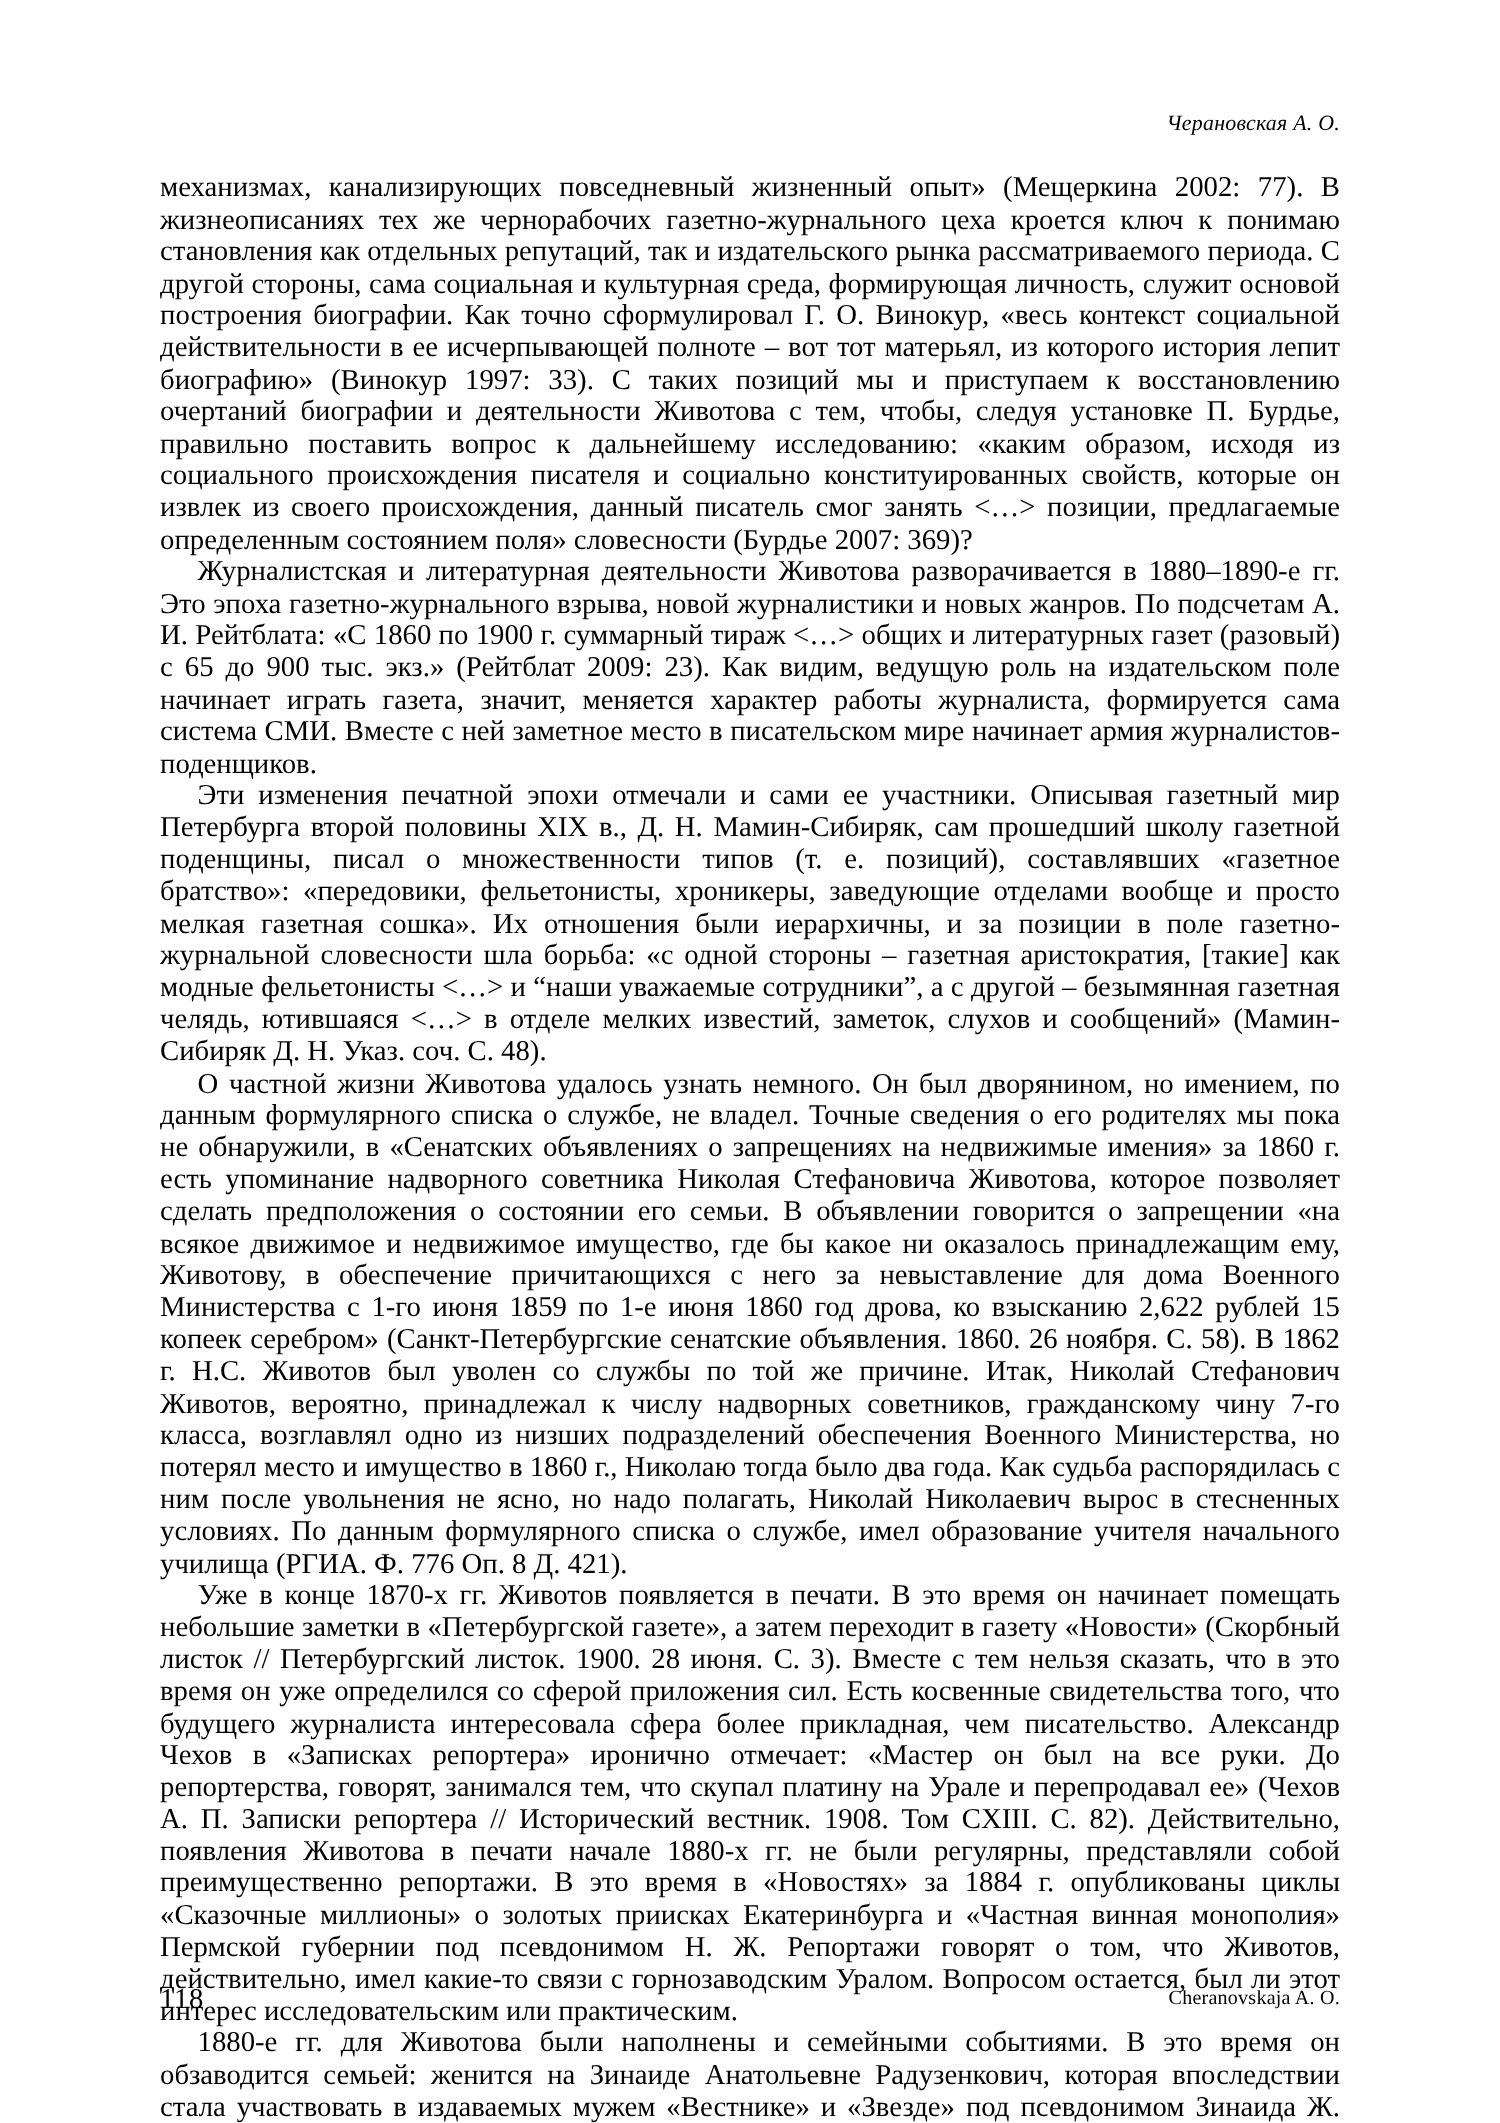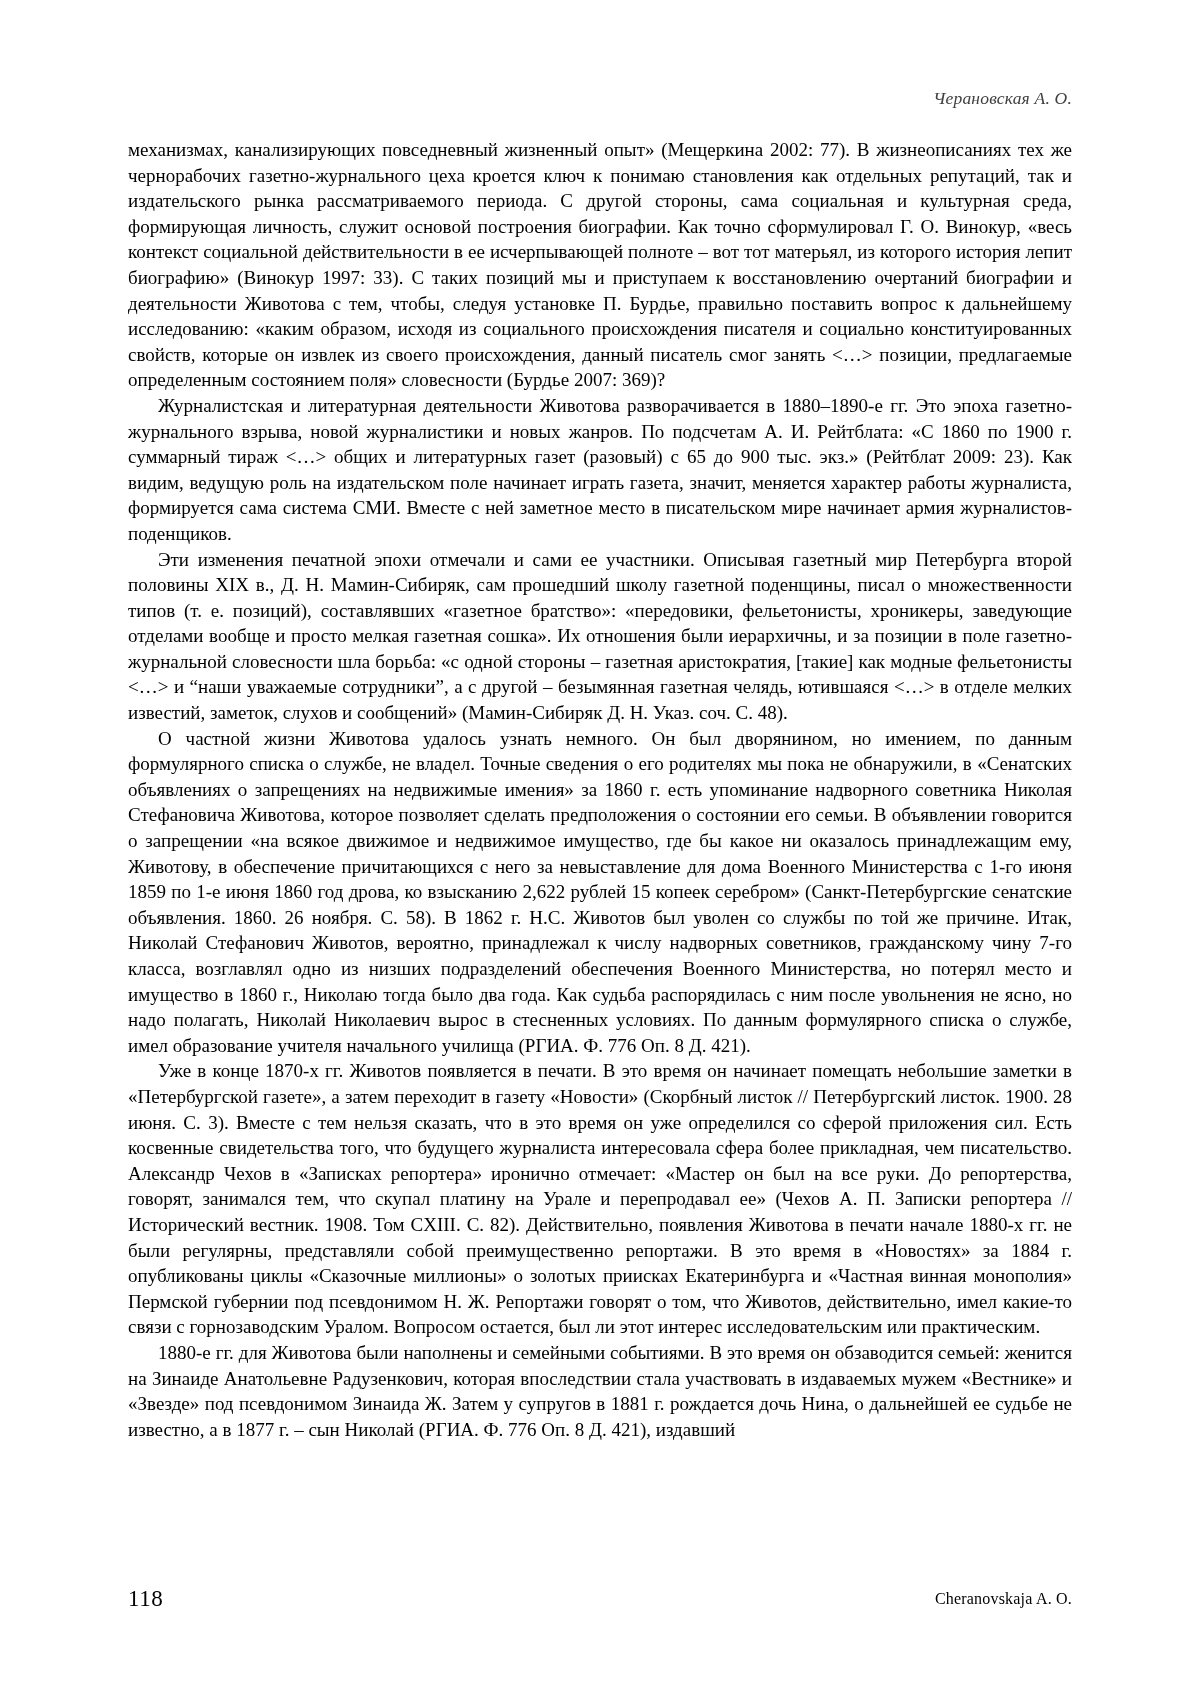--- a/index.html
+++ b/index.html
@@ -20,27 +20,27 @@
     height: 1698px;
     box-sizing: border-box;
     padding: 88px 128px 0 128px;
   }
   .running-head {
     text-align: right;
     font-style: italic;
     font-size: 17.5px;
     letter-spacing: 0.2px;
     margin: 0 0 28px 0;
-    color: #404040;
+    color: #000000;
   }
   .body-text p {
     margin: 0;
     text-align: justify;
     text-justify: inter-word;
-    font-size: 19px;
+    font-size: 23px;
     line-height: 25.6px;
     text-indent: 0;
     hyphens: none;
   }
   .body-text p.indent {
     text-indent: 30px;
   }
   .footer {
     position: absolute;
     left: 128px;

